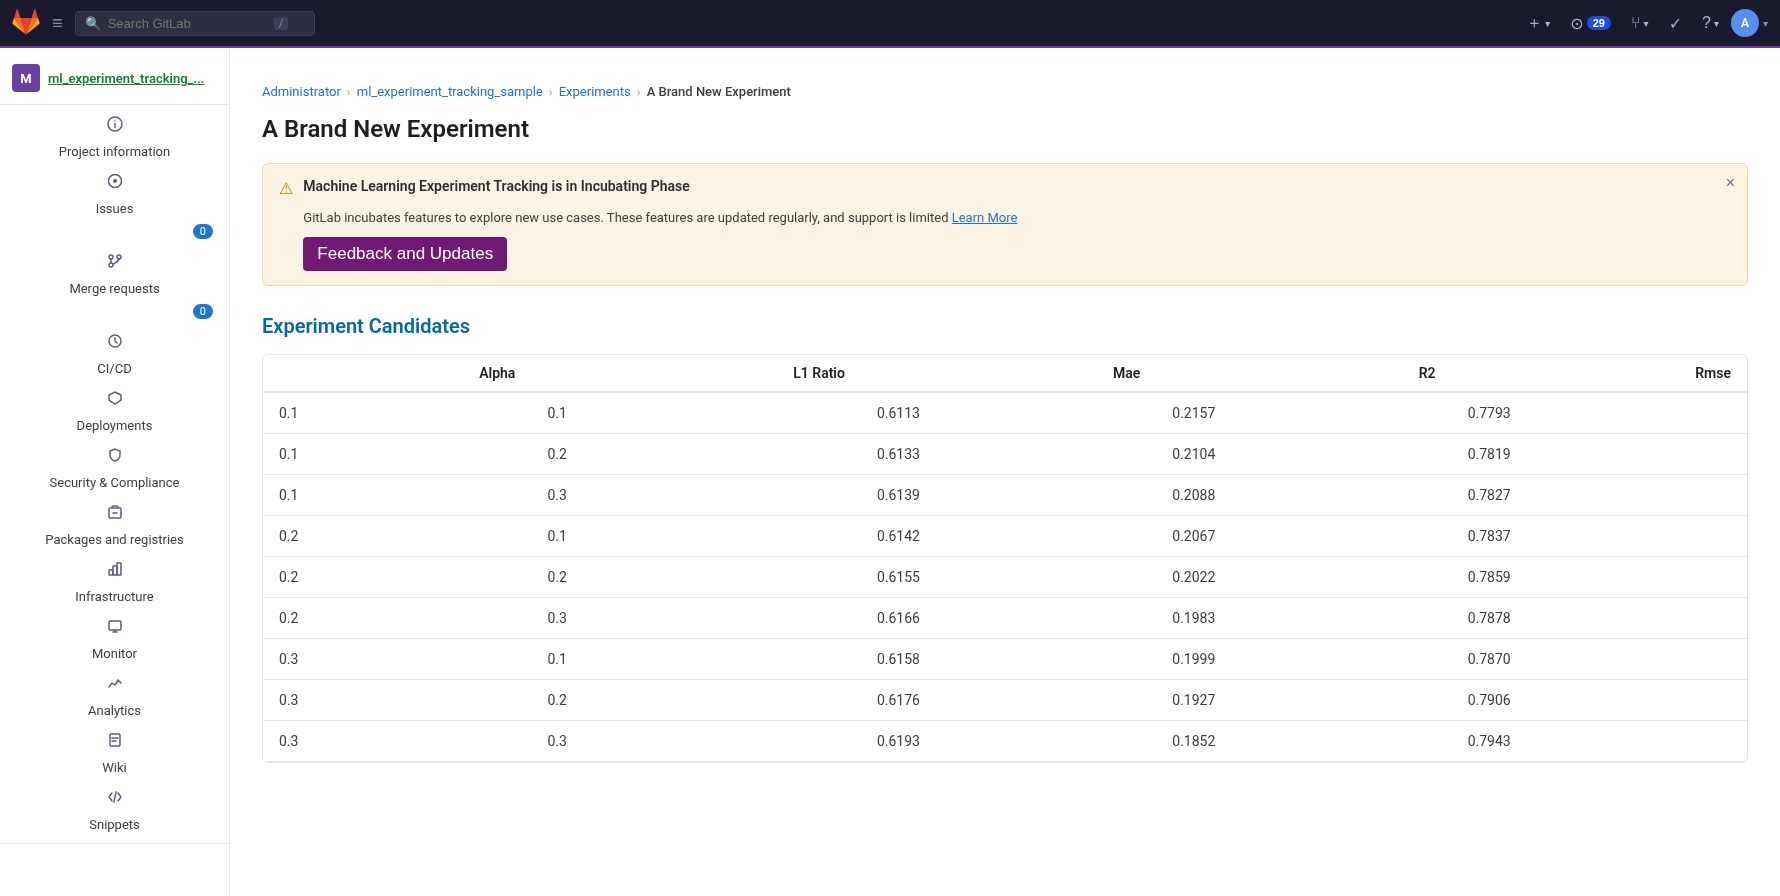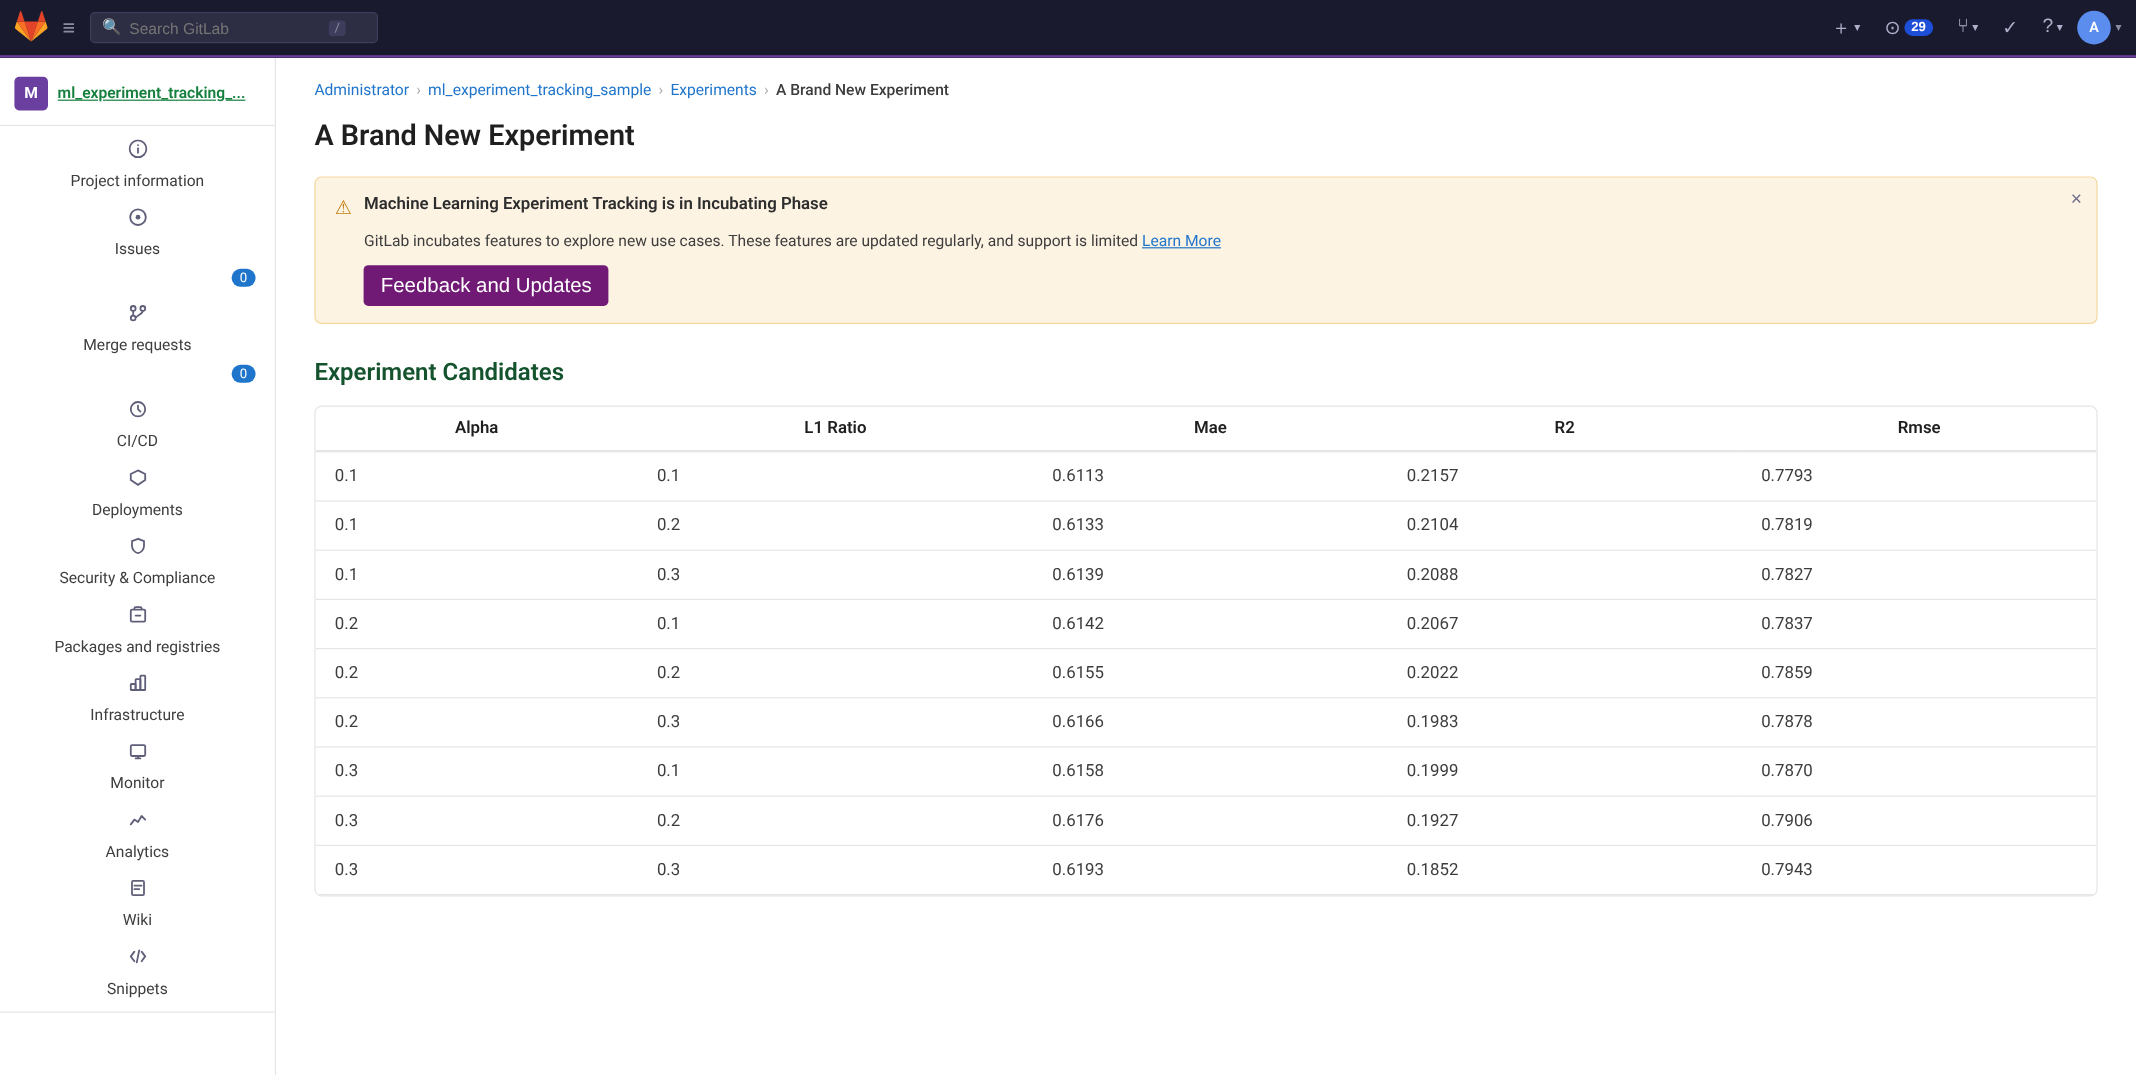--- a/index.html
+++ b/index.html
@@ -155,21 +155,21 @@
       color: #fff;
       border-radius: 10px;
       padding: 1px 7px;
       font-size: 11px;
     }
 
     
     .main-content {
       margin-left: 230px;
       flex: 1;
-      padding: 20px 32px;
+      padding: 36px 32px;
     }
 
     
     .breadcrumb {
       display: flex;
       align-items: center;
       gap: 6px;
       color: #6b6b8a;
       font-size: 13px;
       margin-bottom: 16px;
@@ -222,32 +222,32 @@
       padding: 7px 14px;
       font-size: 17px;
       font-weight: 500;
       cursor: pointer;
     }
 
     
     .section-title {
       font-size: 20px;
       font-weight: 600;
-      color: #14532d;
+      color: #0369a1;
       margin-bottom: 16px;
     }
 
     
     .experiment-table {
       width: 100%;
       border-collapse: collapse;
       font-size: 14px;
     }
     .experiment-table th {
-      text-align: center;
+      text-align: right;
       padding: 10px 16px;
       font-weight: 600;
       color: #1f1f1f;
       border-bottom: 2px solid #e5e5e5;
     }
     .experiment-table td {
       padding: 12px 16px;
       color: #3d3d3d;
       border-bottom: 1px solid #e5e5e5;
     }

